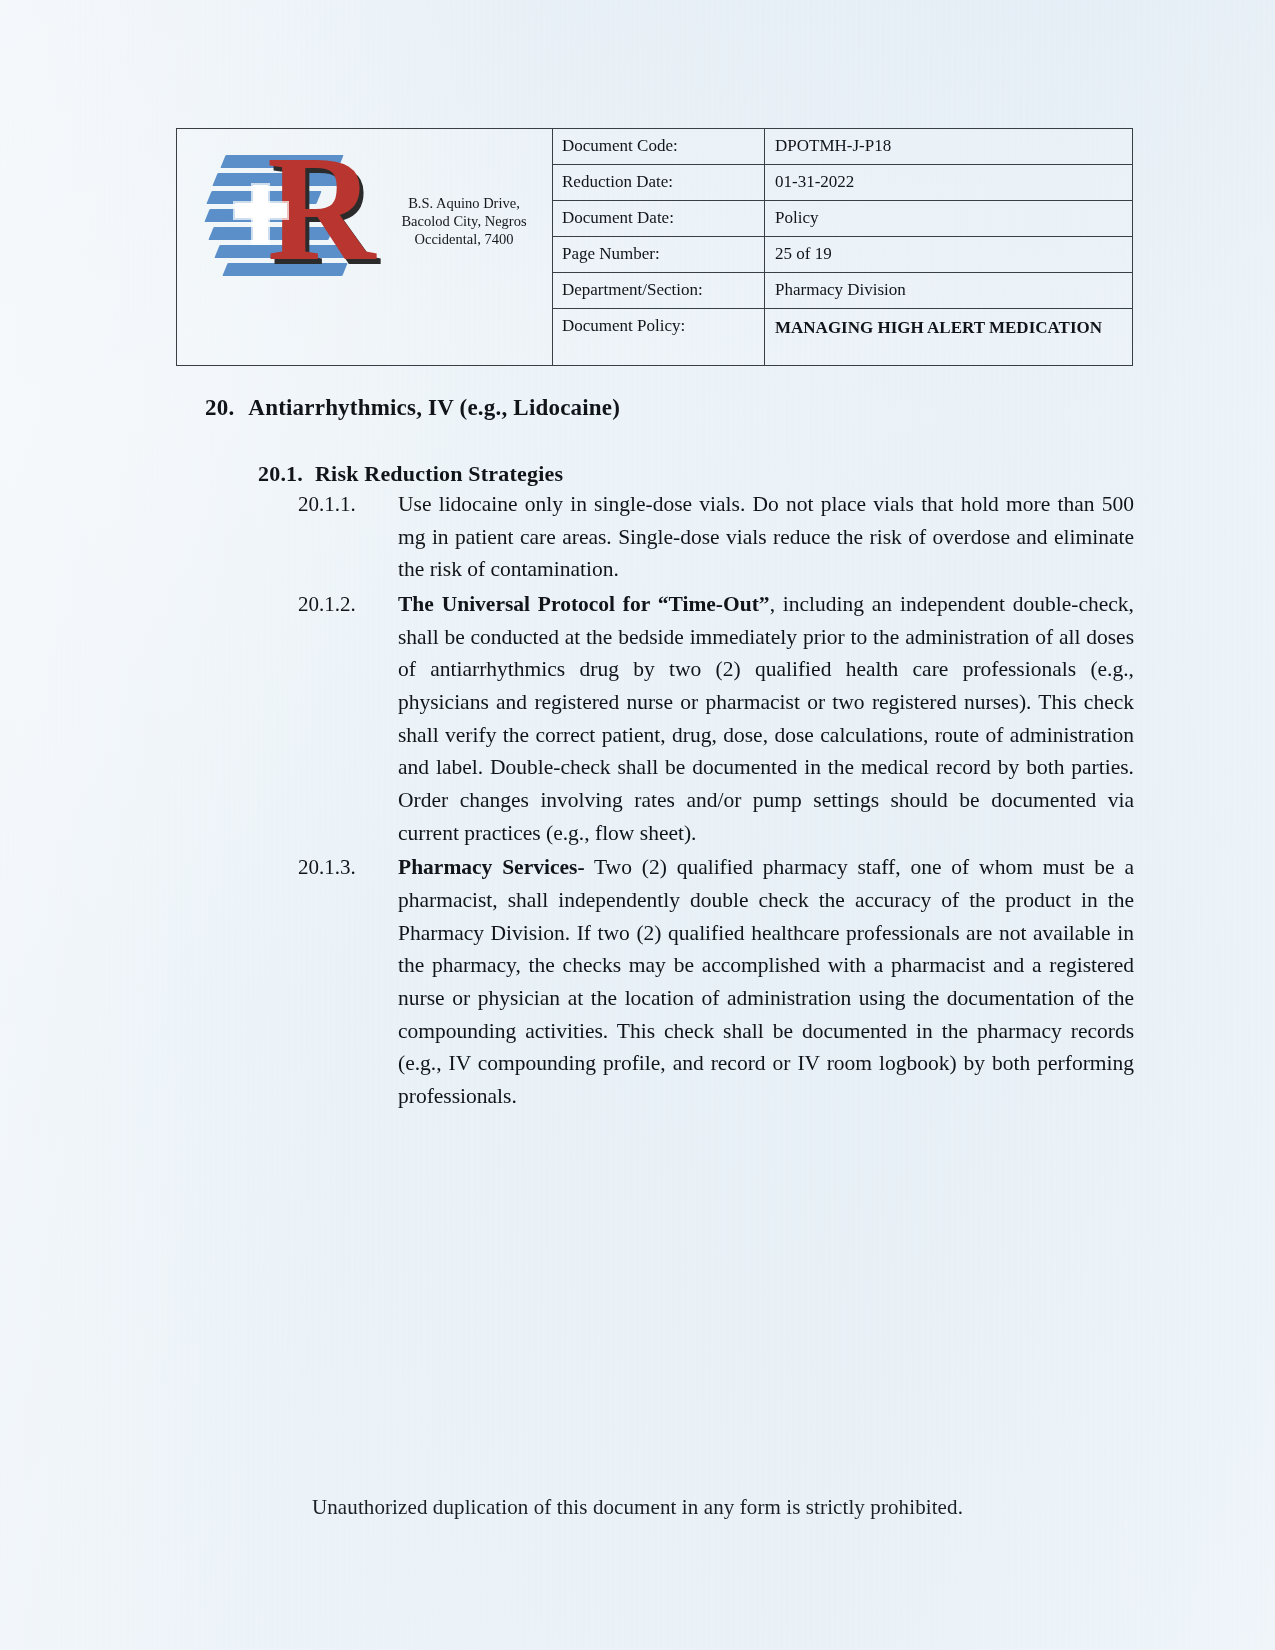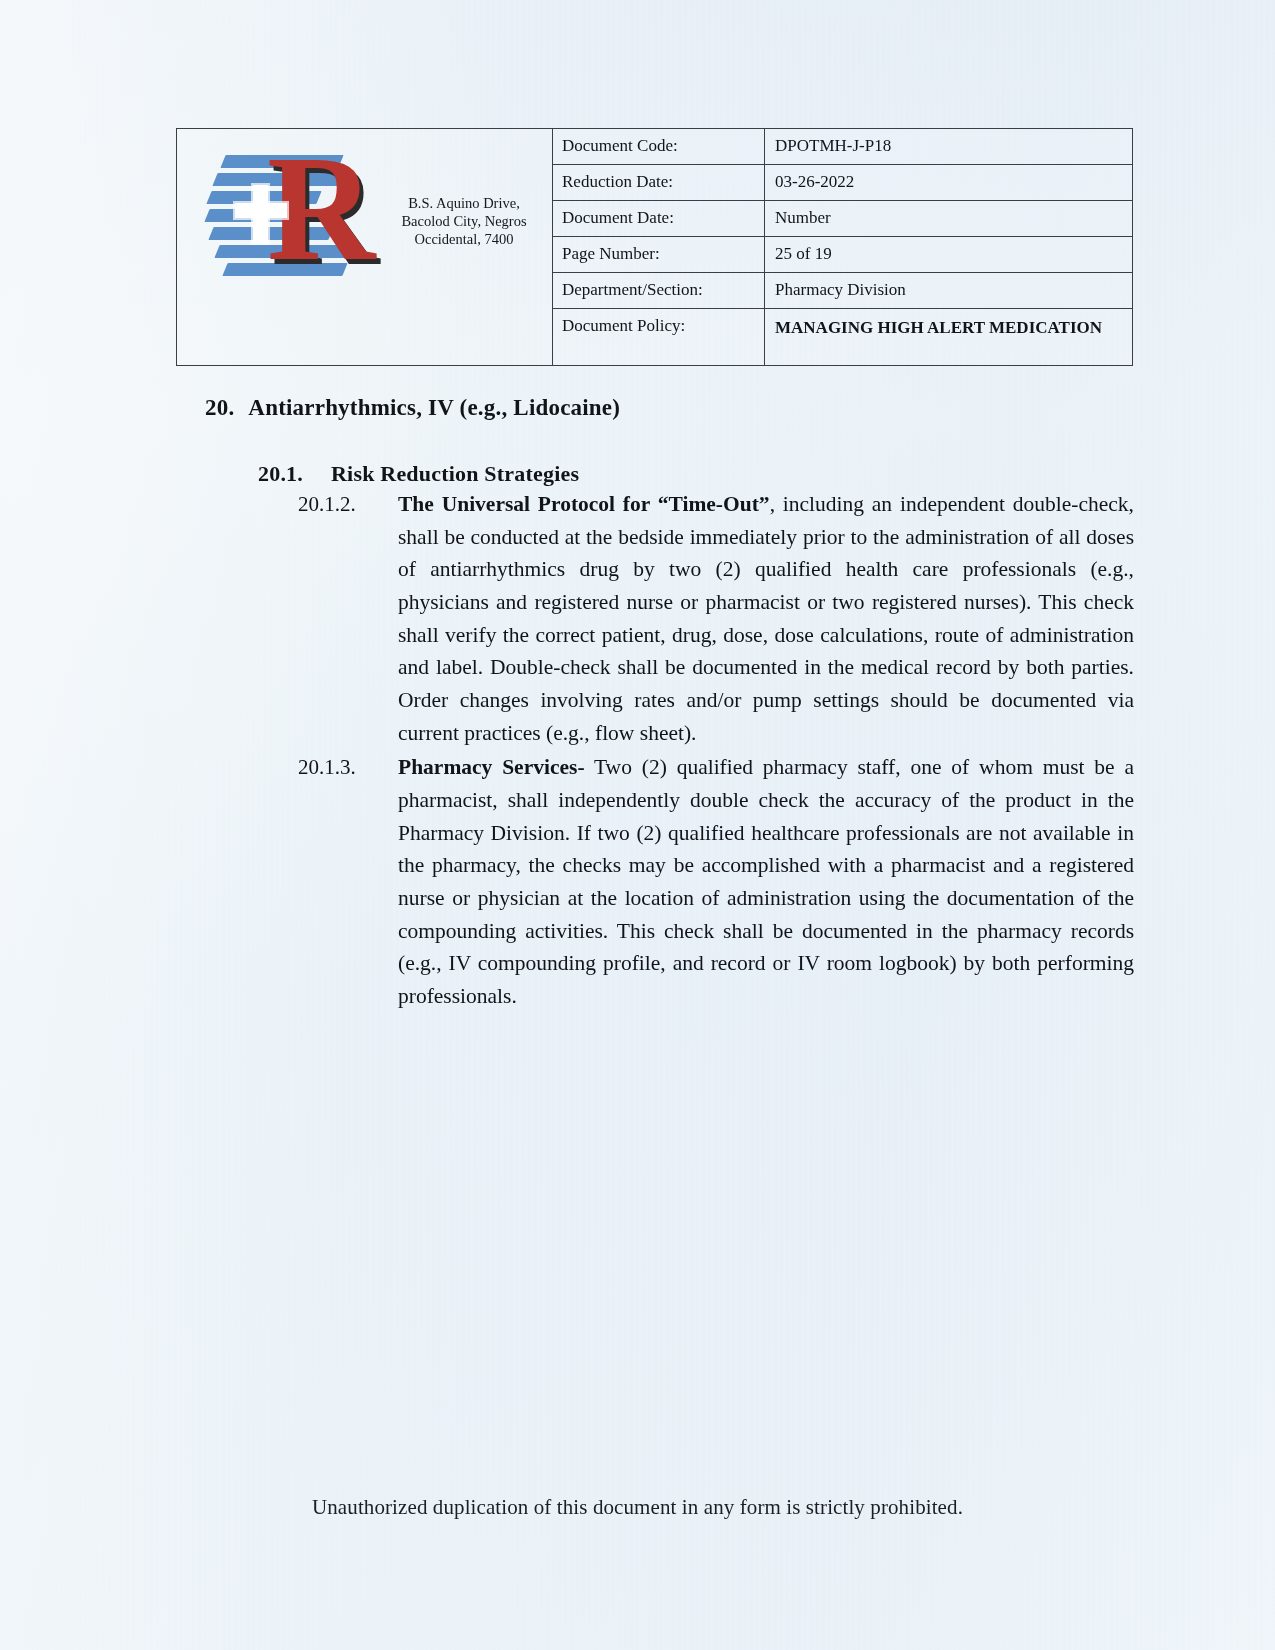--- a/index.html
+++ b/index.html
@@ -176,21 +176,21 @@
   }
   .section-title .num { margin-right: 14px; }
   .sub-title {
     position: absolute;
     left: 258px;
     top: 461px;
     font-size: 22px;
     font-weight: bold;
     letter-spacing: 0.2px;
   }
-  .sub-title .num { margin-right: 28px; }
+  .sub-title .num { margin-right: 12px; }
 
   .clause-list {
     position: absolute;
     left: 298px;
     top: 488px;
     width: 836px;
   }
   .clause {
     display: flex;
     align-items: flex-start;
@@ -251,25 +251,25 @@
       </div>
     </div>
 
     <div class="fields-cell">
       <div class="field-row">
         <div class="field-label">Document Code:</div>
         <div class="field-value">DPOTMH-J-P18</div>
       </div>
       <div class="field-row">
         <div class="field-label">Reduction Date:</div>
-        <div class="field-value">03-26-2022</div>
+        <div class="field-value">01-31-2022</div>
       </div>
       <div class="field-row">
         <div class="field-label">Document Date:</div>
-        <div class="field-value">Number</div>
+        <div class="field-value">Policy</div>
       </div>
       <div class="field-row">
         <div class="field-label">Page Number:</div>
         <div class="field-value">25 of 19</div>
       </div>
       <div class="field-row">
         <div class="field-label">Department/Section:</div>
         <div class="field-value">Pharmacy Division</div>
       </div>
       <div class="field-row row-title">
@@ -283,20 +283,24 @@
   <div class="section-title">
     <span class="num">20.</span><span>Antiarrhythmics, IV (e.g., Lidocaine)</span>
   </div>
 
   <div class="sub-title">
     <span class="num">20.1.</span><span>Risk Reduction Strategies</span>
   </div>
 
   <div class="clause-list">
 
+    <div class="clause">
+      <div class="clause-num">20.1.1.</div>
+      <div class="clause-text"><span>Use lidocaine only in single-dose vials. Do not place vials that hold more than 500 mg in patient care areas. Single-dose vials reduce the risk of overdose and eliminate the risk of contamination.</span></div>
+    </div>
 
     <div class="clause">
       <div class="clause-num">20.1.2.</div>
       <div class="clause-text"><b>The Universal Protocol for “Time-Out”</b><span>, including an independent double-check, shall be conducted at the bedside immediately prior to the administration of all doses of antiarrhythmics drug by two (2) qualified health care professionals (e.g., physicians and registered nurse or pharmacist or two registered nurses). This check shall verify the correct patient, drug, dose, dose calculations, route of administration and label. Double-check shall be documented in the medical record by both parties. Order changes involving rates and/or pump settings should be documented via current practices (e.g., flow sheet).</span></div>
     </div>
 
     <div class="clause">
       <div class="clause-num">20.1.3.</div>
       <div class="clause-text"><b>Pharmacy Services-</b><span> Two (2) qualified pharmacy staff, one of whom must be a pharmacist, shall independently double check the accuracy of the product in the Pharmacy Division. If two (2) qualified healthcare professionals are not available in the pharmacy, the checks may be accomplished with a pharmacist and a registered nurse or physician at the location of administration using the documentation of the compounding activities. This check shall be documented in the pharmacy records (e.g., IV compounding profile, and record or IV room logbook) by both performing professionals.</span></div>
     </div>

